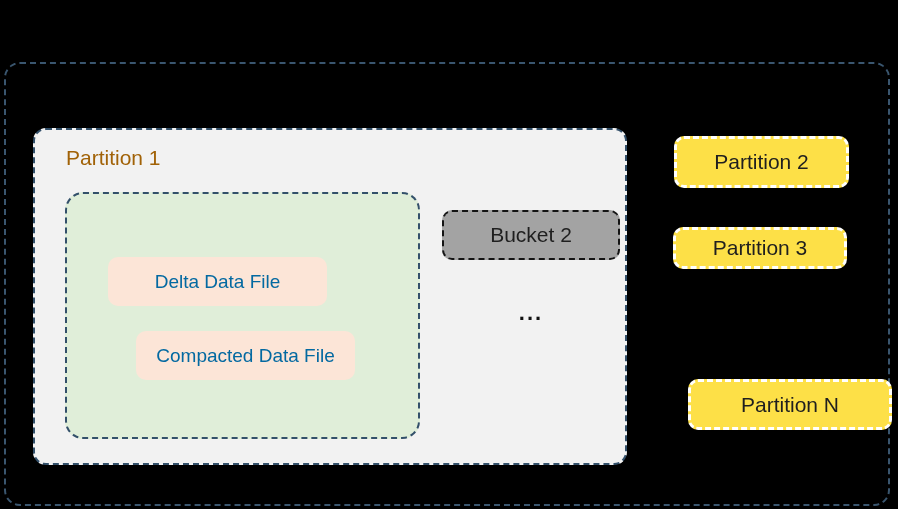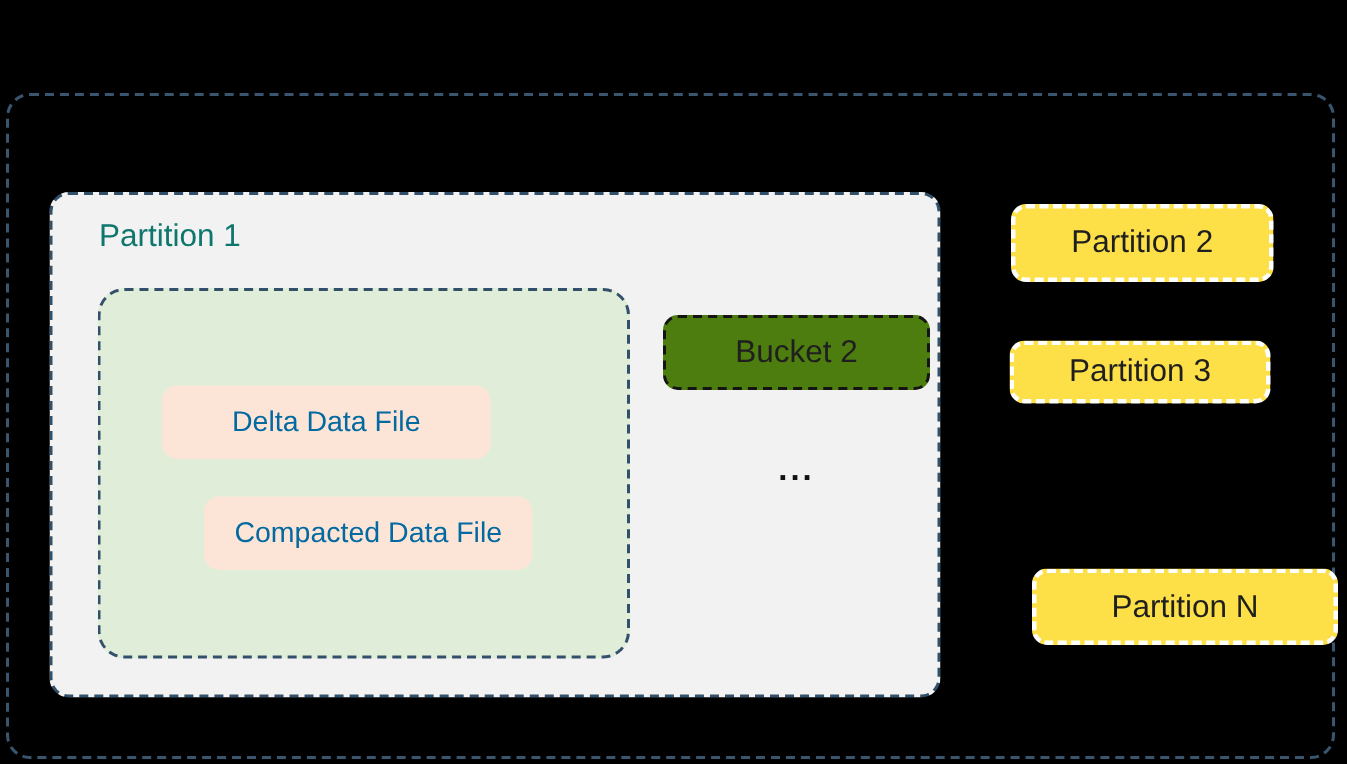--- a/index.html
+++ b/index.html
@@ -38,21 +38,21 @@
     box-sizing: border-box;
     background: #f2f2f2;
     border: 2px dashed #33506a;
     border-radius: 13px;
   }
   .partition-main-label {
     position: absolute;
     left: 31px;
     top: 16px;
     font-size: 21px;
-    color: #0f766e;
+    color: #a16207;
     white-space: nowrap;
   }
   
   .bucket-main {
     position: absolute;
     left: 30px;
     top: 62px;
     width: 355px;
     height: 247px;
     box-sizing: border-box;
@@ -85,21 +85,21 @@
   }
   .file-delta { top: 63px; }
   .file-compacted { top: 137px; margin-left: 28px; }
   
   .bucket-small {
     position: absolute;
     left: 407px;
     width: 178px;
     height: 50px;
     box-sizing: border-box;
-    background: #4d7c0f;
+    background: #a3a3a3;
     border: 2px dashed #141414;
     border-radius: 10px;
     display: flex;
     align-items: center;
     justify-content: center;
     font-size: 21px;
     color: #1f1f1f;
     white-space: nowrap;
   }
   .bucket-2 { top: 80px; }

